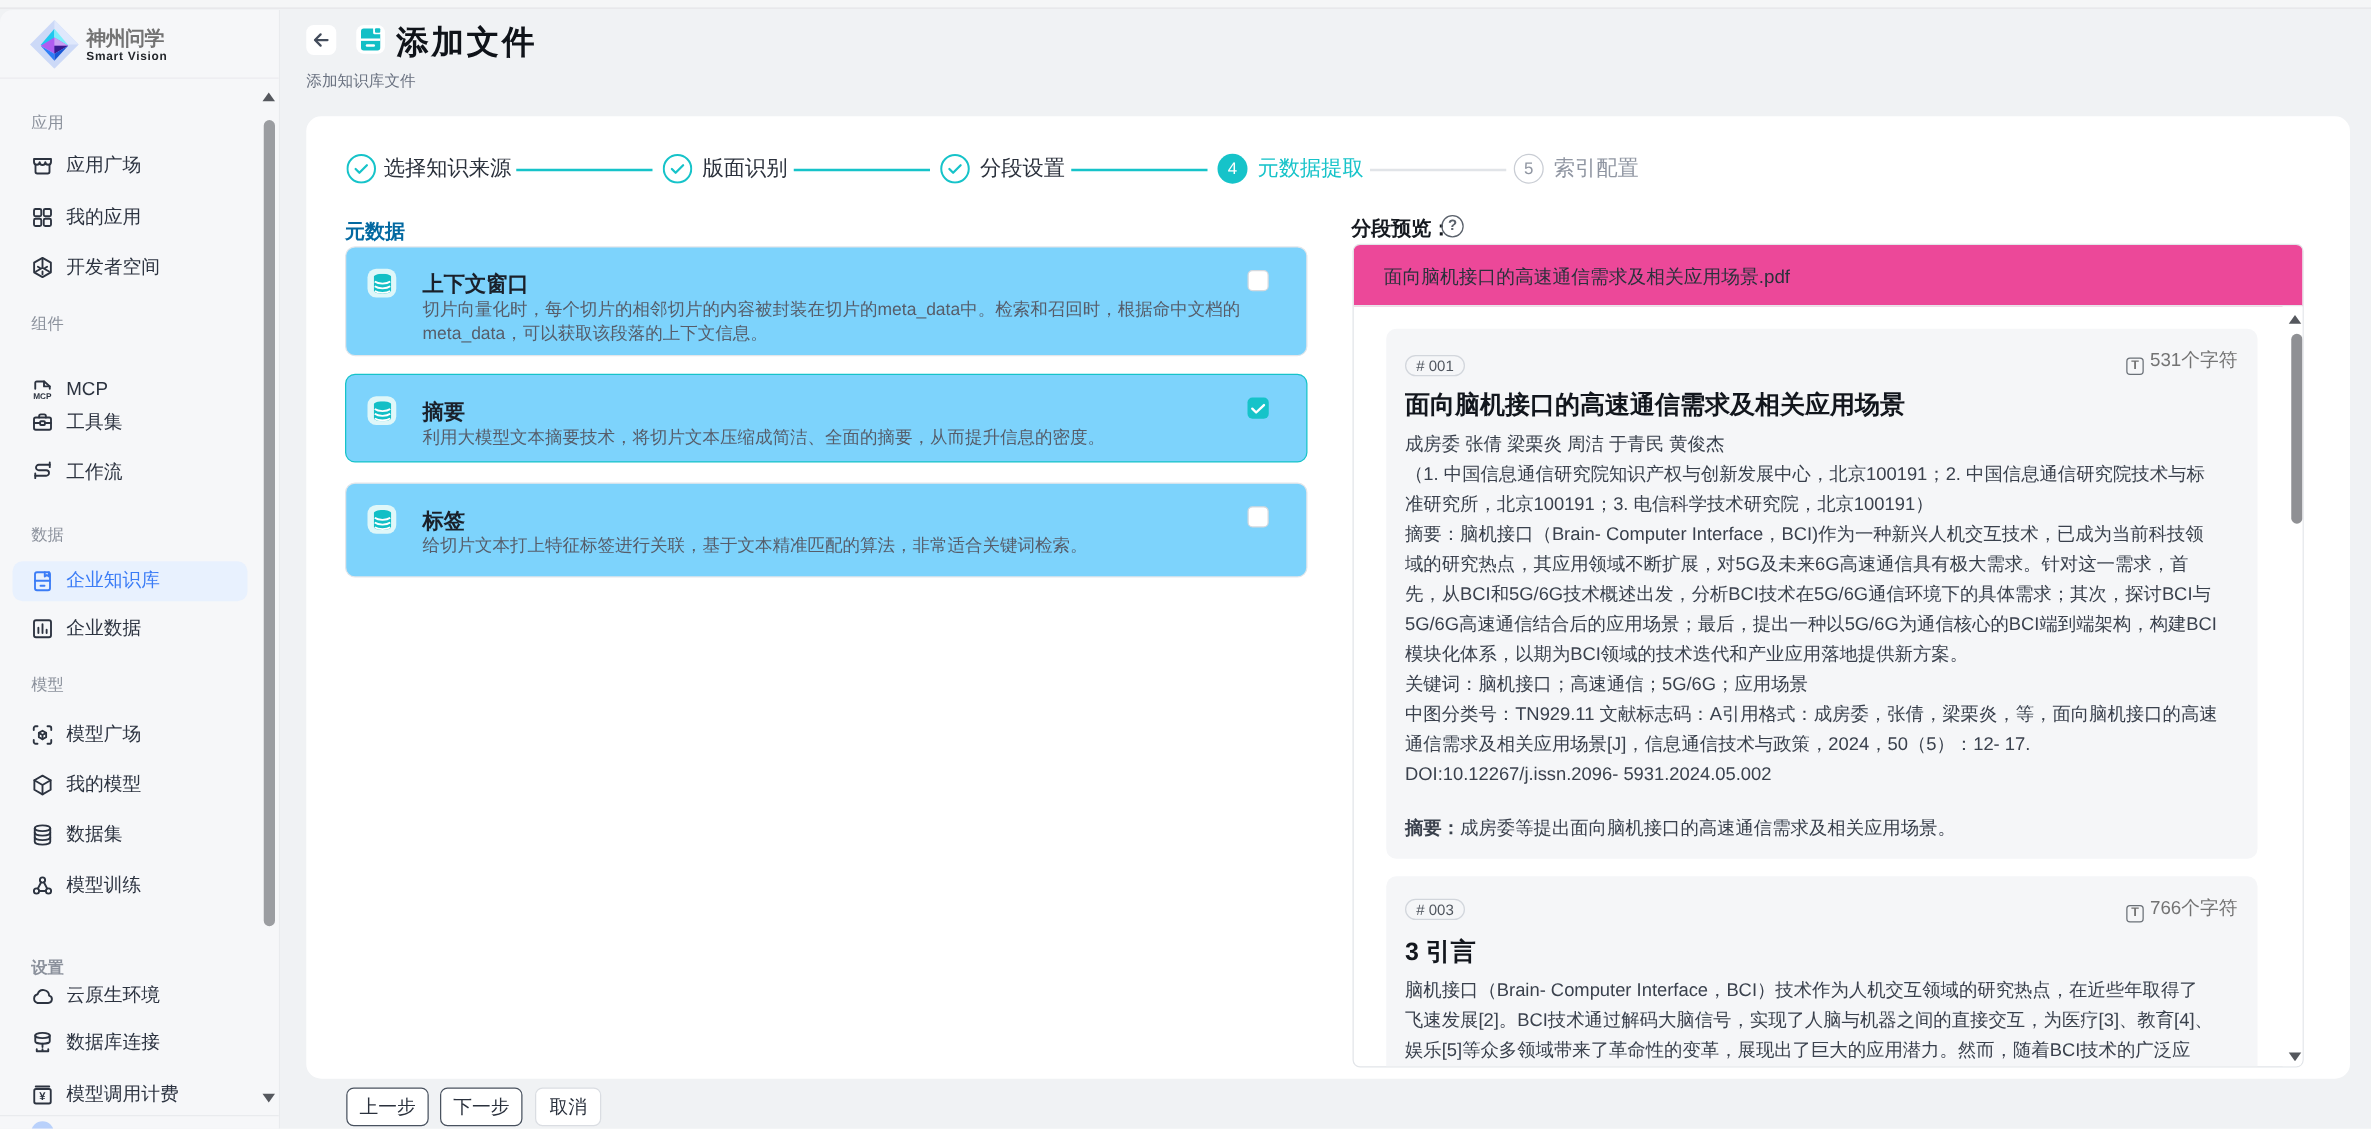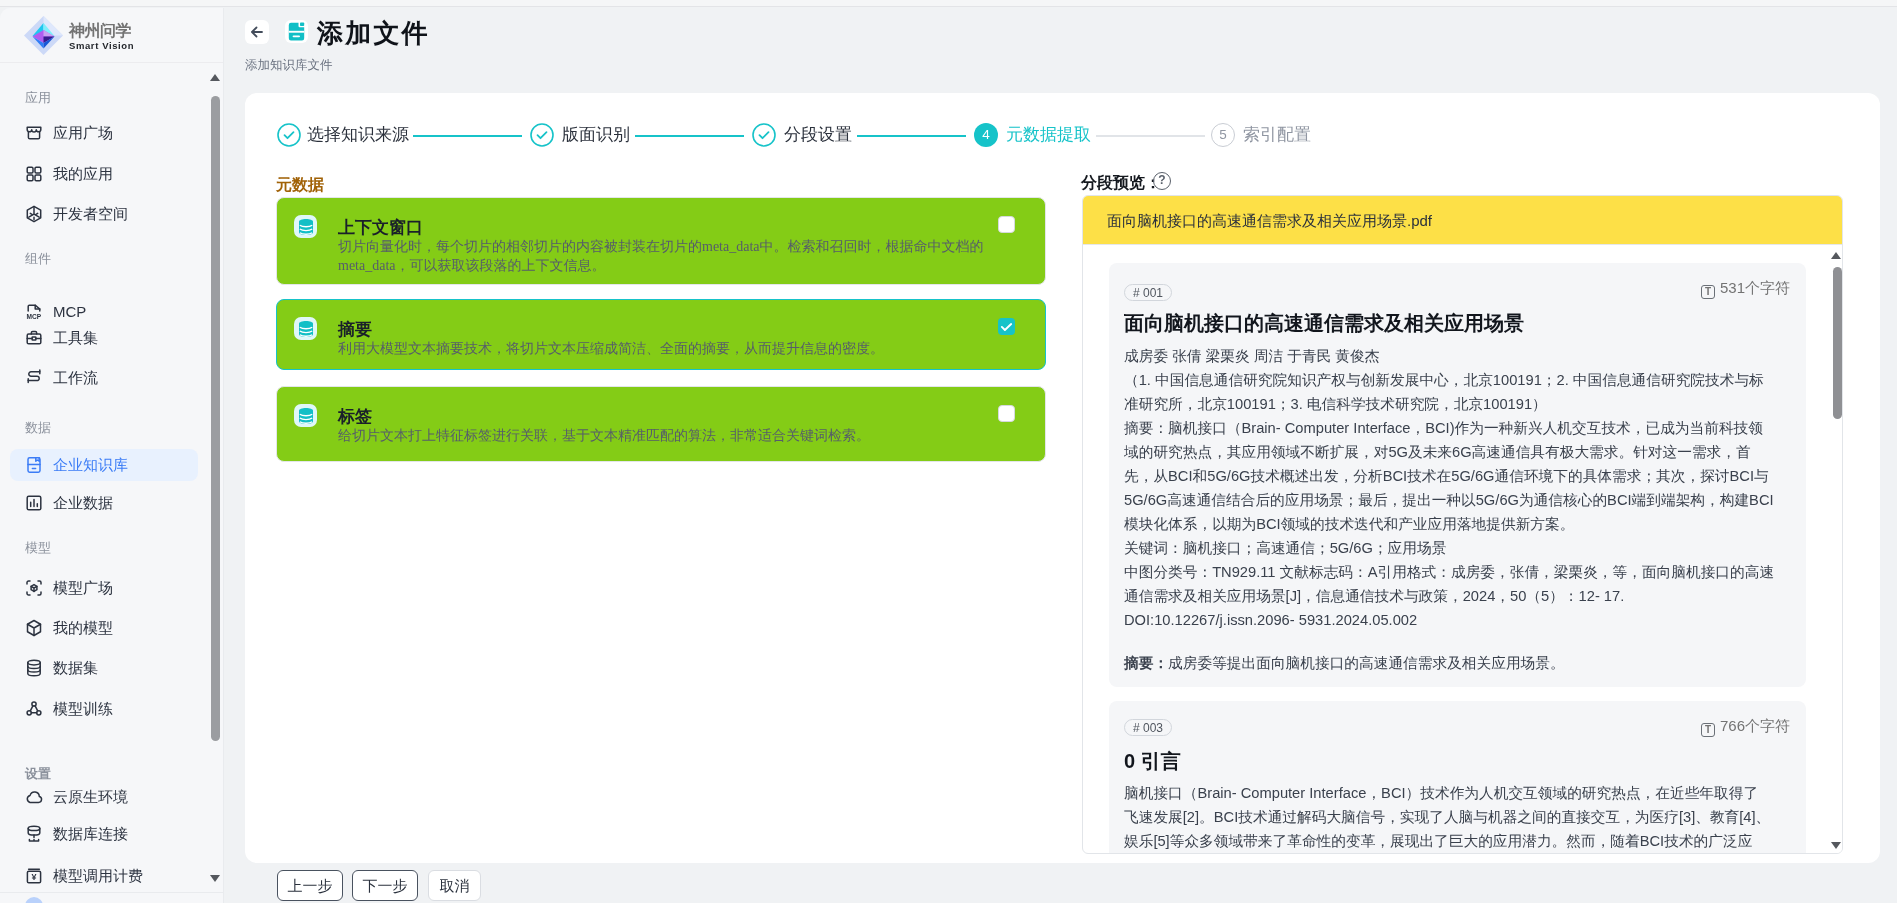--- a/index.html
+++ b/index.html
@@ -31,34 +31,34 @@
   
   #card { left:245px; top:93px; width:1635px; height:770px; background:#fff; border-radius:12px; }
   
   .stepc { top:123px; width:24px; height:24px; border-radius:50%; }
   .stepc.active { background:#16c3c9; color:#fff; text-align:center; line-height:24px; font-size:13.5px; }
   .stepc.todo { border:1.5px solid #c9cdd4; color:#9096a2; text-align:center; line-height:21px; font-size:13.5px; }
   .stepl { top:125px; font-size:17px; color:#2b313c; line-height:20px; }
   .stepline { top:134.5px; width:109px; height:2px; background:#16c3c9; }
   .stepline.grey { background:#e1e4e8; }
   
-  #metatitle { left:276px; top:175px; font-size:16px; font-weight:bold; color:#a16207; }
-  .optcard { left:276px; width:770px; background:#84cc16; border:1px solid #e3e6ea; border-radius:8px;font-family:Liberation Serif, serif; }
+  #metatitle { left:276px; top:175px; font-size:16px; font-weight:bold; color:#0369a1; }
+  .optcard { left:276px; width:770px; background:#7dd3fc; border:1px solid #e3e6ea; border-radius:8px; }
   .optcard.sel { border:1.5px solid #16c3c9; }
   .tile { position:absolute; left:17px; top:17px; width:23px; height:23px; background:#dff7f9; border-radius:7px; }
   .tile svg { position:absolute; left:4.5px; top:3.5px; }
   .opttitle { position:absolute; left:61px; top:18px; font-size:17px; font-weight:bold; color:#1a202a; }
   .optdesc { position:absolute; left:61px; top:40px; font-size:14px; color:#565d6a; line-height:18.5px; white-space:nowrap; }
   .cbx { position:absolute; right:30px; top:18px; width:17px; height:17px; border:1.5px solid #d5d9de; border-radius:4px; background:#fff; }
   .cbx.on { border:none; background:#16c3c9; }
   
   #prevtitle { left:1081px; top:173px; font-size:16px; font-weight:bold; color:#15191f; }
   #qmark { left:1153px; top:172px; width:18px; height:18px; border:1.5px solid #5a616b; border-radius:50%; color:#5a616b; font-size:12px; text-align:center; line-height:15px; font-weight:bold;}
   #panel { left:1082px; top:195px; width:761px; height:659px; background:#fff; border:1px solid #e2e5e9; border-radius:6px; overflow:hidden; }
-  #phead { position:absolute; left:0; top:0; width:759px; height:49px; background:#fde047; border-bottom:1px solid #e5e7ea; }
+  #phead { position:absolute; left:0; top:0; width:759px; height:49px; background:#ec4899; border-bottom:1px solid #e5e7ea; }
   #pfile { position:absolute; left:24px; top:16px; font-size:15px; color:#2b313c; }
   .chunk { position:absolute; left:26px; width:697px; background:#f5f6f8; border-radius:8px; }
   .pill { position:absolute; left:15px; border:1px solid #d2d6dc; border-radius:9px; height:17px; padding:0 8px; font-size:12px; color:#50565f; line-height:16px; }
   .stat { position:absolute; right:16px; font-size:15px; color:#737373; }
   .stat .ticon { display:inline-block; width:14px; height:14px; border:1.5px solid #6a7077; border-radius:3px; font-size:10px; font-weight:bold; text-align:center; line-height:11px; margin-right:5px; vertical-align:-2px; }
   .ctitle { position:absolute; left:15px; font-size:20px; font-weight:bold; color:#12161d; }
   .cbody { position:absolute; left:15px; font-size:14.7px; color:#3a414d; line-height:24px; white-space:nowrap; }
   
   .btn { top:870px; height:31px; background:#fff; border-radius:6px; font-size:15px; color:#2a313d; text-align:center; line-height:29px; }
   .btn.dark { border:1px solid #49525f; }
@@ -326,21 +326,21 @@
 关键词：脑机接口；高速通信；5G/6G；应用场景<br>
 中图分类号：TN929.11 文献标志码：A引用格式：成房委，张倩，梁栗炎，等，面向脑机接口的高速<br>
 通信需求及相关应用场景[J]，信息通信技术与政策，2024，50（5）：12- 17.<br>
 DOI:10.12267/j.issn.2096- 5931.2024.05.002</div>
     <div class="cbody" style="top:388px;"><b>摘要：</b>成房委等提出面向脑机接口的高速通信需求及相关应用场景。</div>
   </div>
 
   <div class="chunk" style="top:505px; height:200px;">
     <div class="pill" style="top:18px;"># 003</div>
     <div class="stat" style="top:16px;"><span class="ticon">T</span>766个字符</div>
-    <div class="ctitle" style="top:47px;">0 引言</div>
+    <div class="ctitle" style="top:47px;">3 引言</div>
     <div class="cbody" style="top:80px;">脑机接口（Brain- Computer Interface，BCI）技术作为人机交互领域的研究热点，在近些年取得了<br>
 飞速发展[2]。BCI技术通过解码大脑信号，实现了人脑与机器之间的直接交互，为医疗[3]、教育[4]、<br>
 娱乐[5]等众多领域带来了革命性的变革，展现出了巨大的应用潜力。然而，随着BCI技术的广泛应</div>
   </div>
 
   <div style="position:absolute; right:0; top:49px; width:16px; height:610px; background:#fff;"></div>
   <div class="abs arrow-up" style="position:absolute; left:748px; top:56px; border-bottom-color:#55585e;"></div>
   <div style="position:absolute; left:750px; top:71px; width:9px; height:152px; border-radius:4.5px; background:#8f9094;"></div>
   <div class="abs arrow-down" style="position:absolute; left:748px; top:646px; border-top-color:#55585e;"></div>
 </div>

